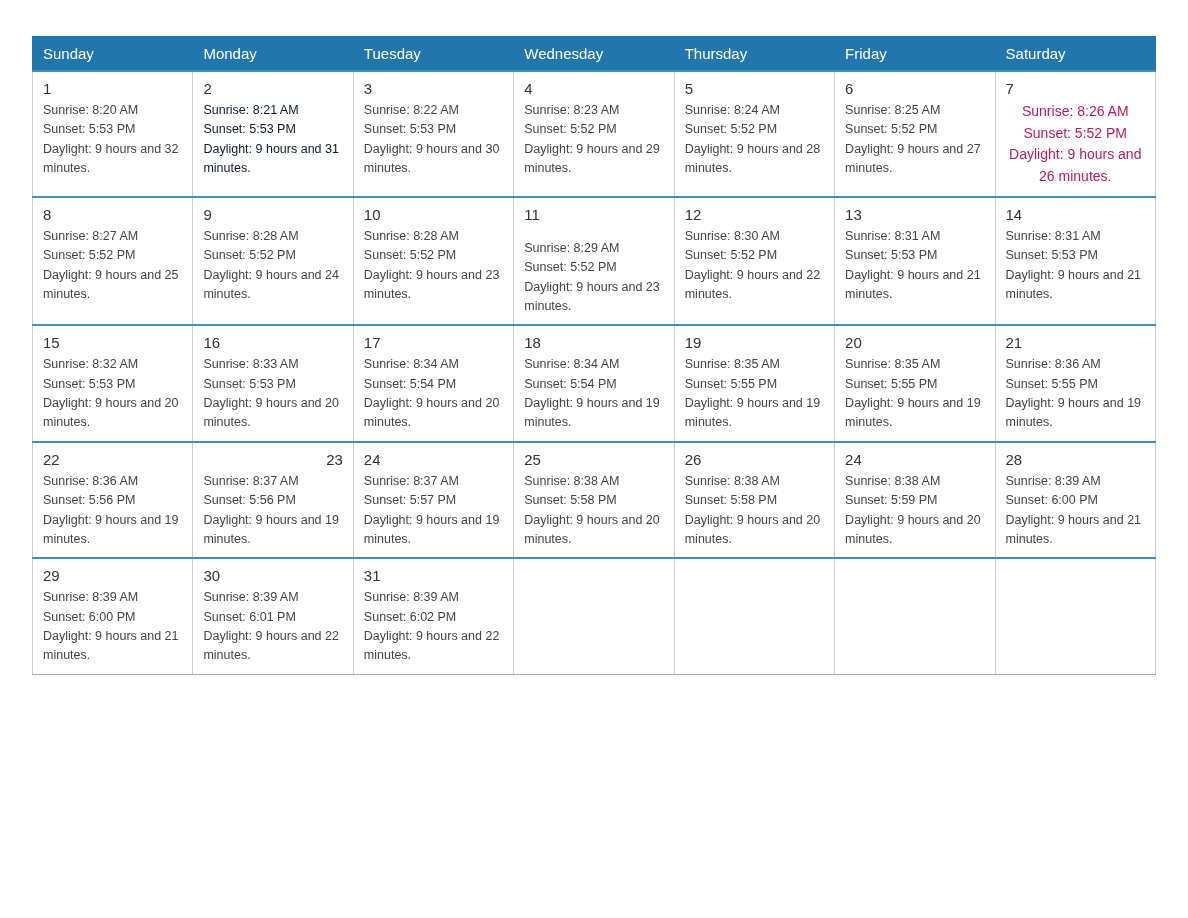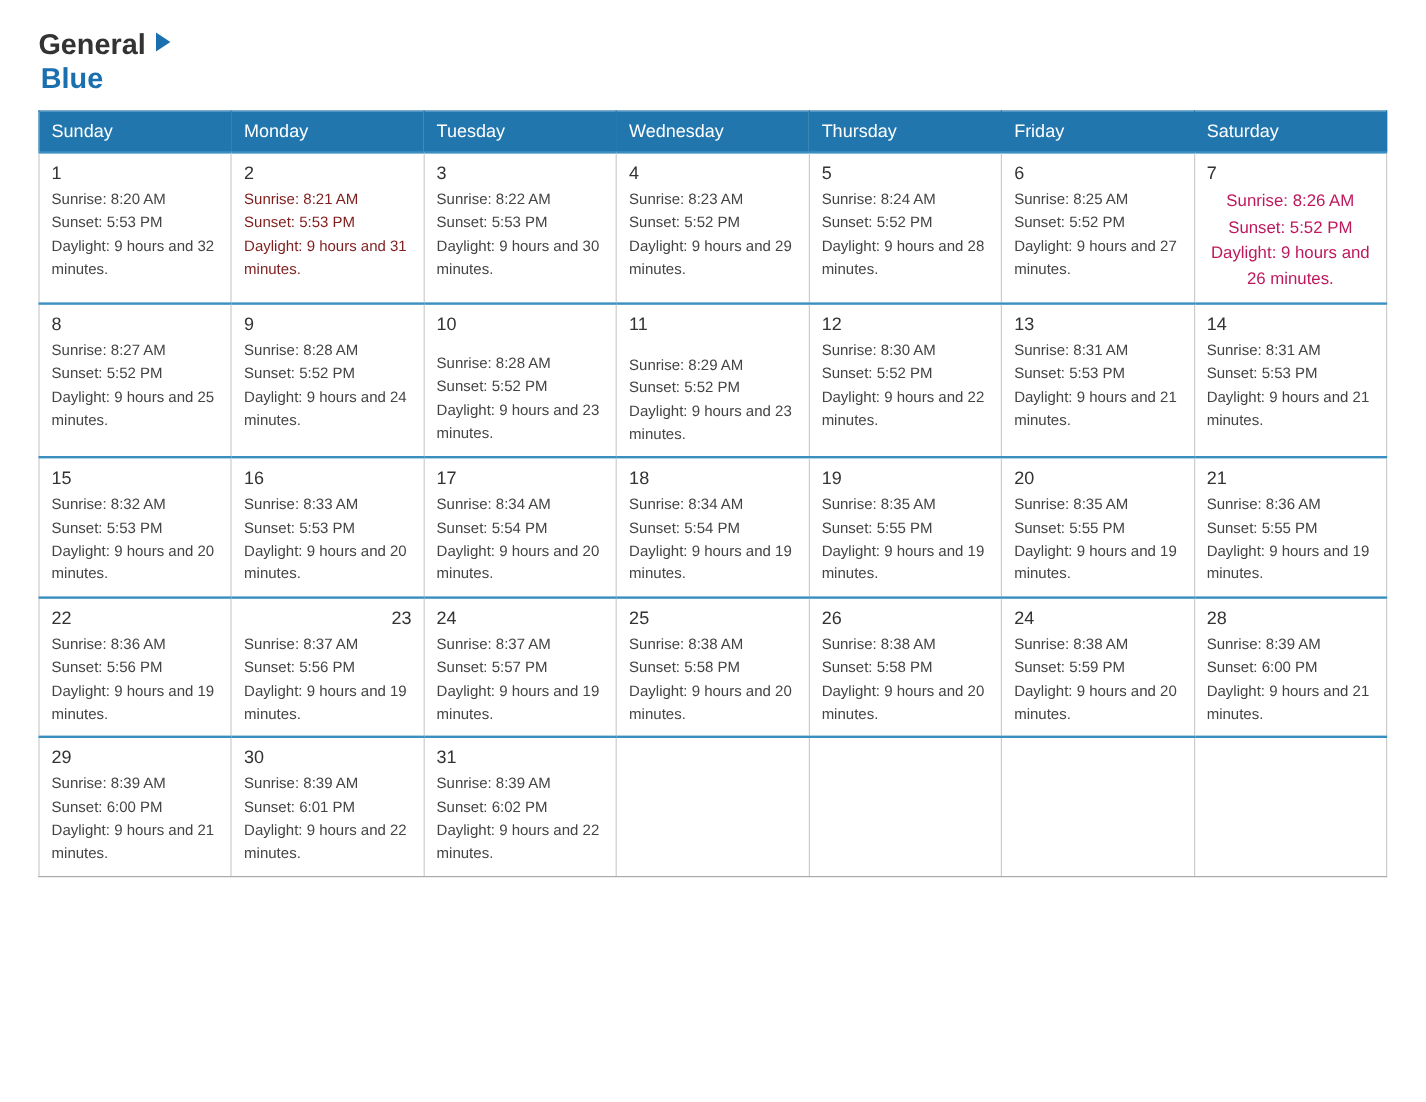--- a/index.html
+++ b/index.html
@@ -63,33 +63,20 @@
       border-top: 2px solid #3a8fc0;
     }
     tbody tr:not(:first-child) td {
       border-top: 2px solid #3a8fc0;
     }
   </style>
 </head>
 <body>
 
 <div class="header">
-  <div class="logo-wrapper">
-    <div class="logo-line1">
-      <span style="font-size:24px;font-weight:bold;color:#333;">General</span>
-      <span style="display:inline-block;margin-left:3px;margin-bottom:2px;">
-        <svg width="20" height="20" viewBox="0 0 20 20">
-          <polygon points="6,2 18,10 6,18" fill="#1a6faf"></polygon>
-        </svg>
-      </span>
-    </div>
-    <div>
-      <span style="font-size:24px;font-weight:bold;color:#1a6faf;margin-left:2px;">Blue</span>
-    </div>
-  </div>
   <div class="title-block">
   </div>
 </div>
 
 <table class="calendar-table">
   <thead>
     <tr>
       <th>Sunday</th>
       <th>Monday</th>
       <th>Tuesday</th>
@@ -100,21 +87,21 @@
     </tr>
   </thead>
   <tbody id="calendar-body">
   <tr>
         <td>
         <span style="font-size:15px;font-weight:normal;display:block;margin-bottom:4px;">1</span>
         <span style="font-size:12.5px;line-height:1.55;color:#444;display:block;">Sunrise: 8:20 AM<br>Sunset: 5:53 PM<br>Daylight: 9 hours and 32 minutes.</span>
       </td>
         <td>
         <span style="font-size:15px;font-weight:normal;display:block;margin-bottom:4px;">2</span>
-        <span style="font-size:12.5px;line-height:1.55;color:#7f1d1d;display:block;">Sunrise: 8:21 AM<br>Sunset: 5:53 PM<br>Daylight: 9 hours and 31 minutes.</span>
+        <span style="font-size:12.5px;line-height:1.55;color:#0f172a;display:block;">Sunrise: 8:21 AM<br>Sunset: 5:53 PM<br>Daylight: 9 hours and 31 minutes.</span>
       </td>
         <td>
         <span style="font-size:15px;font-weight:normal;display:block;margin-bottom:4px;">3</span>
         <span style="font-size:12.5px;line-height:1.55;color:#444;display:block;">Sunrise: 8:22 AM<br>Sunset: 5:53 PM<br>Daylight: 9 hours and 30 minutes.</span>
       </td>
         <td>
         <span style="font-size:15px;font-weight:normal;display:block;margin-bottom:4px;">4</span>
         <span style="font-size:12.5px;line-height:1.55;color:#444;display:block;">Sunrise: 8:23 AM<br>Sunset: 5:52 PM<br>Daylight: 9 hours and 29 minutes.</span>
       </td>
         <td>
@@ -133,21 +120,21 @@
       <tr>
         <td>
         <span style="font-size:15px;font-weight:normal;display:block;margin-bottom:4px;">8</span>
         <span style="font-size:12.5px;line-height:1.55;color:#444;display:block;">Sunrise: 8:27 AM<br>Sunset: 5:52 PM<br>Daylight: 9 hours and 25 minutes.</span>
       </td>
         <td>
         <span style="font-size:15px;font-weight:normal;display:block;margin-bottom:4px;">9</span>
         <span style="font-size:12.5px;line-height:1.55;color:#444;display:block;">Sunrise: 8:28 AM<br>Sunset: 5:52 PM<br>Daylight: 9 hours and 24 minutes.</span>
       </td>
         <td>
-        <span style="font-size:15px;font-weight:normal;display:block;margin-bottom:15px;">10</span>
+        <span style="font-size:15px;font-weight:normal;display:block;margin-bottom:4px;">10</span>
         <span style="font-size:12.5px;line-height:1.55;color:#444;display:block;">Sunrise: 8:28 AM<br>Sunset: 5:52 PM<br>Daylight: 9 hours and 23 minutes.</span>
       </td>
         <td>
         <span style="font-size:15px;font-weight:normal;display:block;margin-bottom:16px;">11</span>
         <span style="font-size:12.5px;line-height:1.55;color:#444;display:block;">Sunrise: 8:29 AM<br>Sunset: 5:52 PM<br>Daylight: 9 hours and 23 minutes.</span>
       </td>
         <td>
         <span style="font-size:15px;font-weight:normal;display:block;margin-bottom:4px;">12</span>
         <span style="font-size:12.5px;line-height:1.55;color:#444;display:block;">Sunrise: 8:30 AM<br>Sunset: 5:52 PM<br>Daylight: 9 hours and 22 minutes.</span>
       </td>

